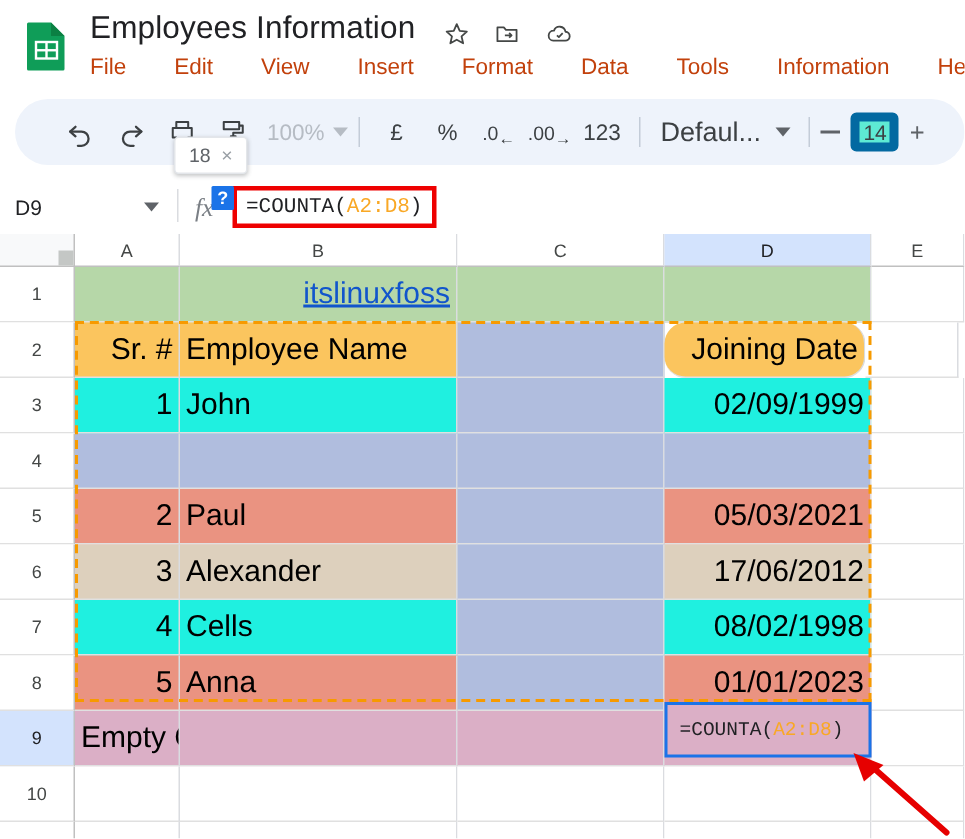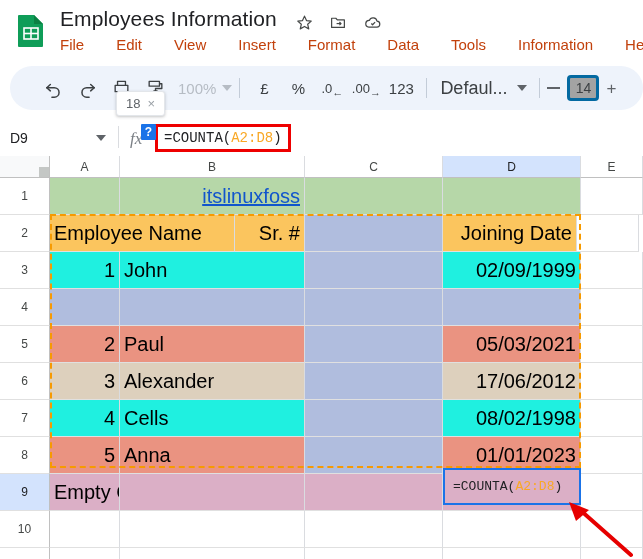--- a/index.html
+++ b/index.html
@@ -40,23 +40,23 @@
   .tb-icon { width:34px; }
   .tb-text { font-size:15px; color:#3c4043; padding:0 4px; }
   .tb-sep { width:1px; height:20px; background:#c3ccd8; margin:0 7px; }
   .zoom-box { display:flex; align-items:center; gap:2px; margin-left:2px; color:#9aa0a6; }
   .caret { width:0;height:0;border-left:5px solid transparent;border-right:5px solid transparent;border-top:6px solid #5f6368; }
   .caret.dim { border-top-color:#b6bcc4; }
   .font-sel { display:flex; align-items:center; gap:10px; font-size:18px; color:#3c4043; }
   .size-ctrl { display:flex; align-items:center; gap:7px; }
   .minus { width:13px;height:2px;background:#5f6368;display:block; }
   .size-box {
-    width:32px;height:26px;border:3px solid #0369a1;border-radius:4px;
+    width:32px;height:26px;border:6px solid #0369a1;border-radius:4px;
     display:flex;align-items:center;justify-content:center;
-    font-size:14px;color:#3c4043;background:#a3a3a3;
+    font-size:14px;color:#3c4043;background:#5eead4;
   }
   .plus-partial { font-size:17px;color:#5f6368;line-height:1; }
 
   
   .tooltip-pop {
     position:absolute; left:116px; top:91px;
     background:#fff; border:1px solid #e3e6ea;
     box-shadow:0 1px 3px rgba(60,64,67,.3);
     padding:4px 9px; border-radius:3px;
     font-size:13px; color:#5f6368;
@@ -306,28 +306,28 @@
           <div class="cell ctr" style="width: 70px; height: 37px; background: rgb(182, 215, 168);"></div>
           <div class="cell ctr" style="width: 185px; height: 37px; background: rgb(182, 215, 168);">
             <span class="link">itslinuxfoss</span>
           </div>
           <div class="cell ctr" style="width: 138px; height: 37px; background: rgb(182, 215, 168);"></div>
           <div class="cell ctr" style="width: 138px; height: 37px; background: rgb(182, 215, 168);"></div>
           <div class="cell" style="width: 62px; height: 37px; background: rgb(255, 255, 255);"></div>
         </div>
         <div class="row">
           <div class="rowhead" style="height: 37px;">2</div>
+          <div class="cell ctr" style="width: 70px; height: 37px; background: rgb(251, 197, 94);">
+            <span>Sr. #</span>
+          </div>
           <div class="cell" style="width: 185px; height: 37px; background: rgb(251, 197, 94);">
             <span>Employee Name</span>
           </div>
-          <div class="cell ctr" style="width: 70px; height: 37px; background: rgb(251, 197, 94);">
-            <span>Sr. #</span>
-          </div>
-          <div class="cell" style="width: 138px; height: 37px; background: rgb(176, 189, 222);"></div>
-          <div class="cell ctr" style="width: 134px; height: 37px; background: rgb(251, 197, 94);">
+          <div class="cell" style="width: 138px; height: 37px; background: rgb(176, 189, 222);"></div>
+          <div class="cell ctr" style="width: 134px; height: 37px; background: rgb(251, 197, 94); border-radius: 14px;">
             <span>Joining Date</span>
           </div>
           <div class="cell" style="width: 62px; height: 37px; background: rgb(255, 255, 255);"></div>
         </div>
         <div class="row">
           <div class="rowhead" style="height: 37px;">3</div>
           <div class="cell ctr" style="width: 70px; height: 37px; background: rgb(31, 240, 224);">
             <span>1</span>
           </div>
           <div class="cell" style="width: 185px; height: 37px; background: rgb(31, 240, 224);">

